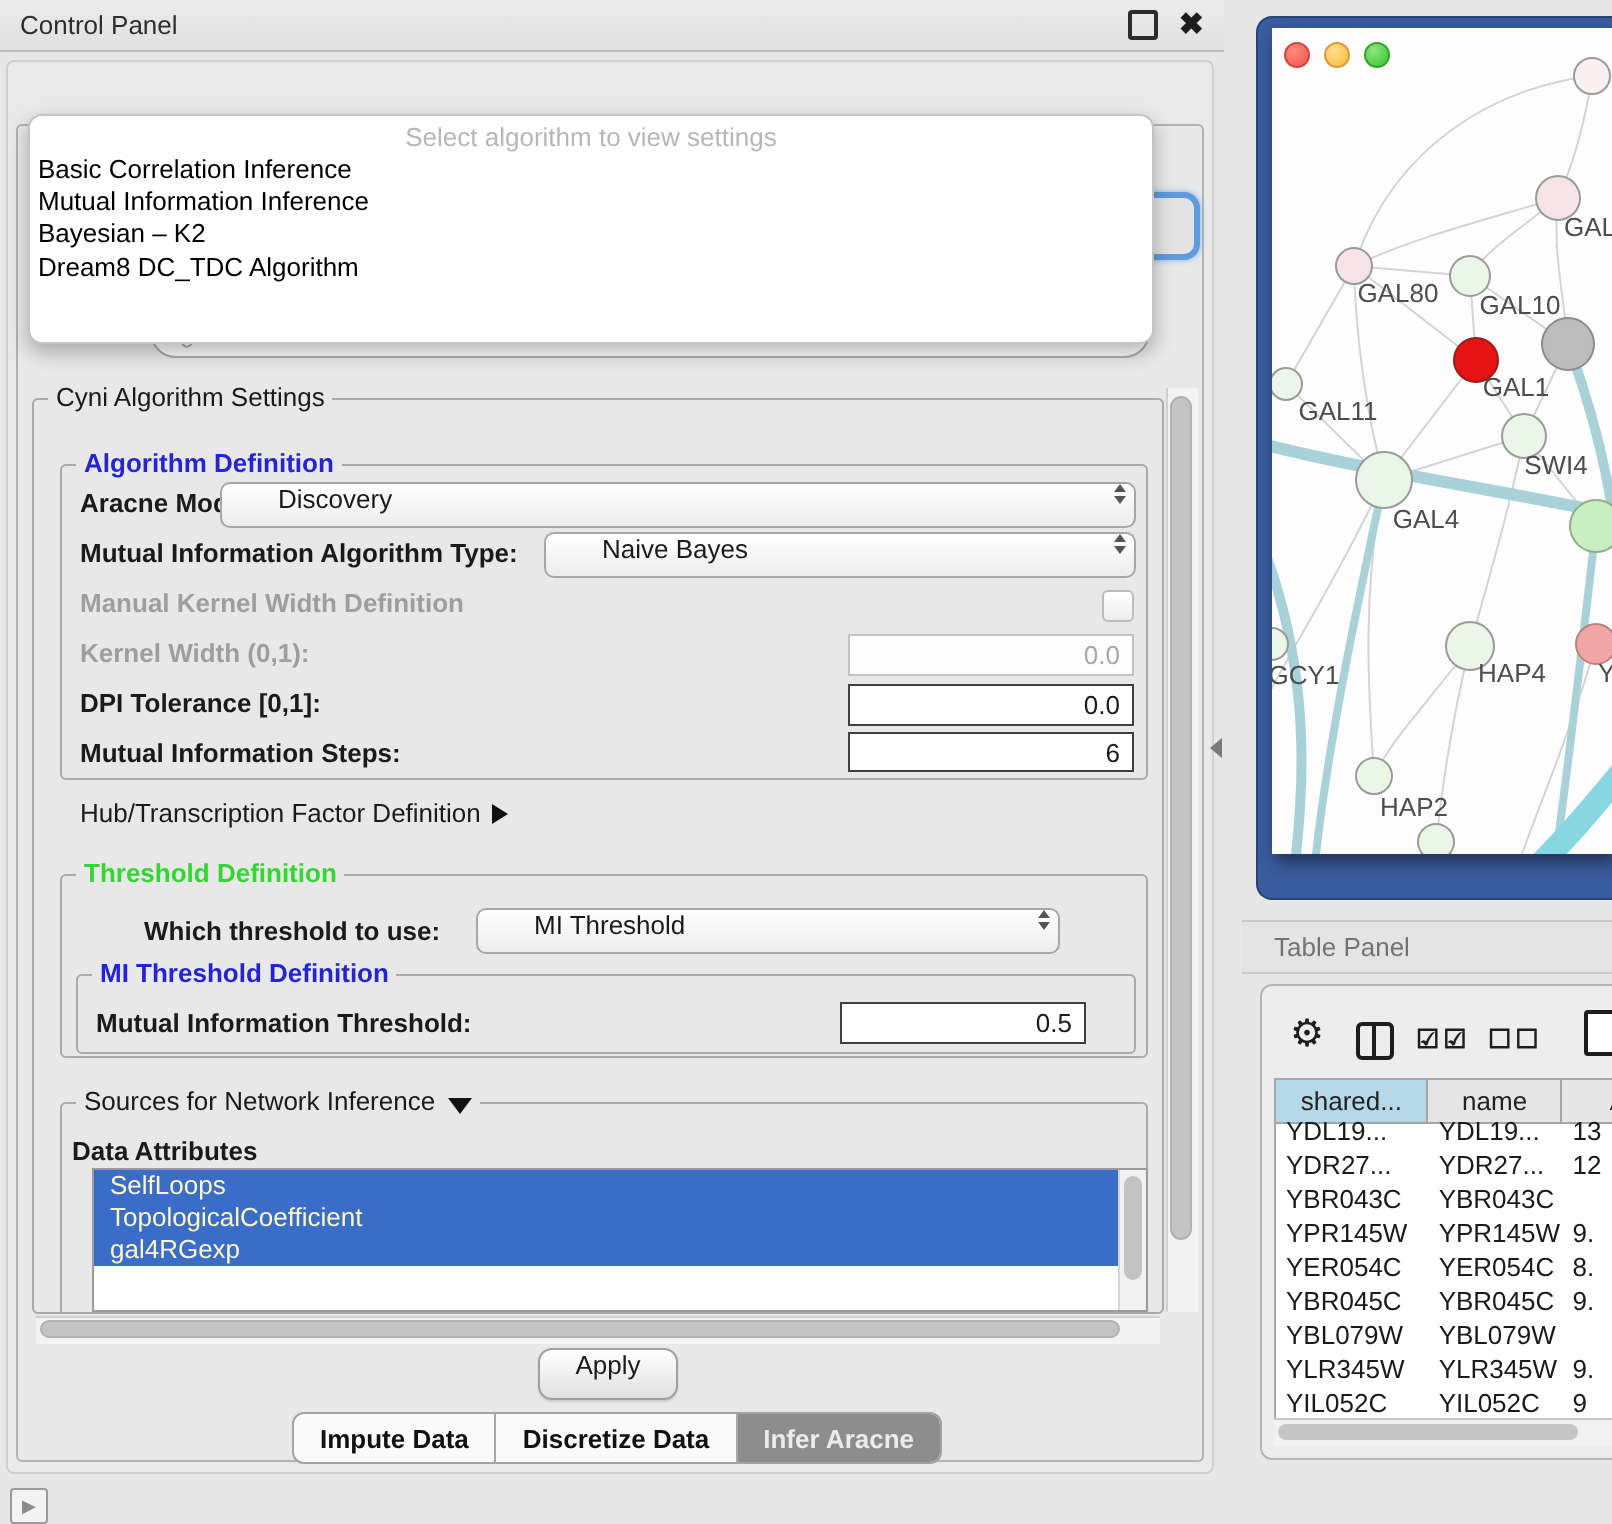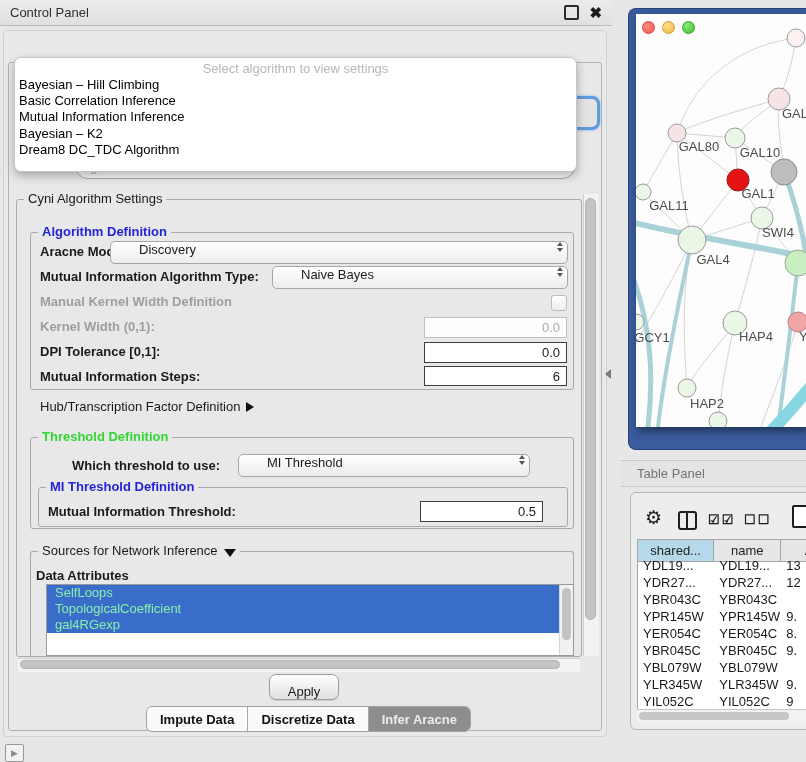--- a/index.html
+++ b/index.html
@@ -65,31 +65,31 @@
 
   .checkbox{position:absolute;width:14px;height:14px;border:1px solid #bdbdbd;border-radius:3px;
             background:linear-gradient(#ffffff,#ededed);}
 
   .tri-r{display:inline-block;width:0;height:0;border-top:5px solid transparent;border-bottom:5px solid transparent;
          border-left:8px solid #111;margin-left:6px;vertical-align:-1px;}
   .tri-d{display:inline-block;width:0;height:0;border-left:6px solid transparent;border-right:6px solid transparent;
          border-top:8px solid #111;margin-left:6px;vertical-align:-2px;}
 
   .listbox{left:46px;top:584px;width:526px;height:70px;background:#fff;border:1px solid #9a9a9a;overflow:hidden;}
-  .litem{height:16px;line-height:16px;color:#86efac;background:#3a6cc9;padding-left:8px;margin-right:13px;}
+  .litem{height:16px;line-height:16px;color:#fef9c3;background:#3a6cc9;padding-left:8px;margin-right:13px;}
   .list-scroll{position:absolute;right:0;top:0;width:13px;height:100%;background:#f1f1f1;border-left:1px solid #d5d5d5;}
   .list-thumb{position:absolute;left:1.5px;top:3px;width:9px;height:52px;background:#c3c3c3;border-radius:5px;}
 
   .vscroll{left:583px;top:194px;width:15px;height:462px;background:#f3f3f3;border-left:1px solid #d0d0d0;}
   .vthumb{left:585px;top:198px;width:11px;height:422px;background:#c4c4c4;border:1px solid #b2b2b2;border-radius:6px;box-sizing:border-box;}
   .hscroll{left:18px;top:658px;width:562px;height:13px;background:#f3f3f3;border-top:1px solid #d0d0d0;}
   .hthumb{left:20px;top:660px;width:540px;height:9px;background:#c4c4c4;border:1px solid #b2b2b2;border-radius:5px;box-sizing:border-box;}
 
   .applybtn{left:269px;top:674px;width:68px;height:24px;border:1px solid #9e9e9e;border-radius:7px;
-            background:linear-gradient(#ffffff,#e0e0e0);display:flex;align-items:flex-end;justify-content:center;
+            background:linear-gradient(#ffffff,#e0e0e0);display:flex;align-items:flex-start;justify-content:center;
             box-shadow:0 1px 1px rgba(0,0,0,.12);}
 
   .btabbar{left:146px;top:706px;height:24px;display:flex;border:1px solid #a3a3a3;border-radius:6px;
            overflow:hidden;background:#fafafa;}
   .btab{display:flex;align-items:center;padding:0 13px;border-left:1px solid #a8a8a8;font-weight:600;color:#111;}
   .btab:first-child{border-left:none;}
   .btab.sel{background:#8d8d8d;color:#ececec;}
 
   .mini-btn{left:5px;top:744px;width:17px;height:16px;border:1.5px solid #9a9a9a;border-radius:2px;
             background:#f2f2f2;display:flex;align-items:center;justify-content:center;color:#8a8a8a;font-size:9px;}
@@ -166,21 +166,20 @@
   <div class="abs inner-frame"></div>
 
   <div class="abs bg-combo">
       <span>gal4filtered.sif default node</span>
     </div>
   <div class="abs blue-frag"></div>
 
   <div class="abs popup">
     <div class="popup-prompt">Select algorithm to view settings</div>
     <div id="popupItems">
-        <div class="pitem">Bayesian – Hill Climbing</div>
         <div class="pitem">Basic Correlation Inference</div>
         <div class="pitem">Mutual Information Inference</div>
         <div class="pitem">Bayesian – K2</div>
         <div class="pitem">Dream8 DC_TDC Algorithm</div>
       </div>
   </div>
 
   <div class="abs group" style="left:16px;top:199px;width:564px;height:456px;"></div>
   <span class="legend" style="left:24px;top:192px;">Cyni Algorithm Settings</span>
 

